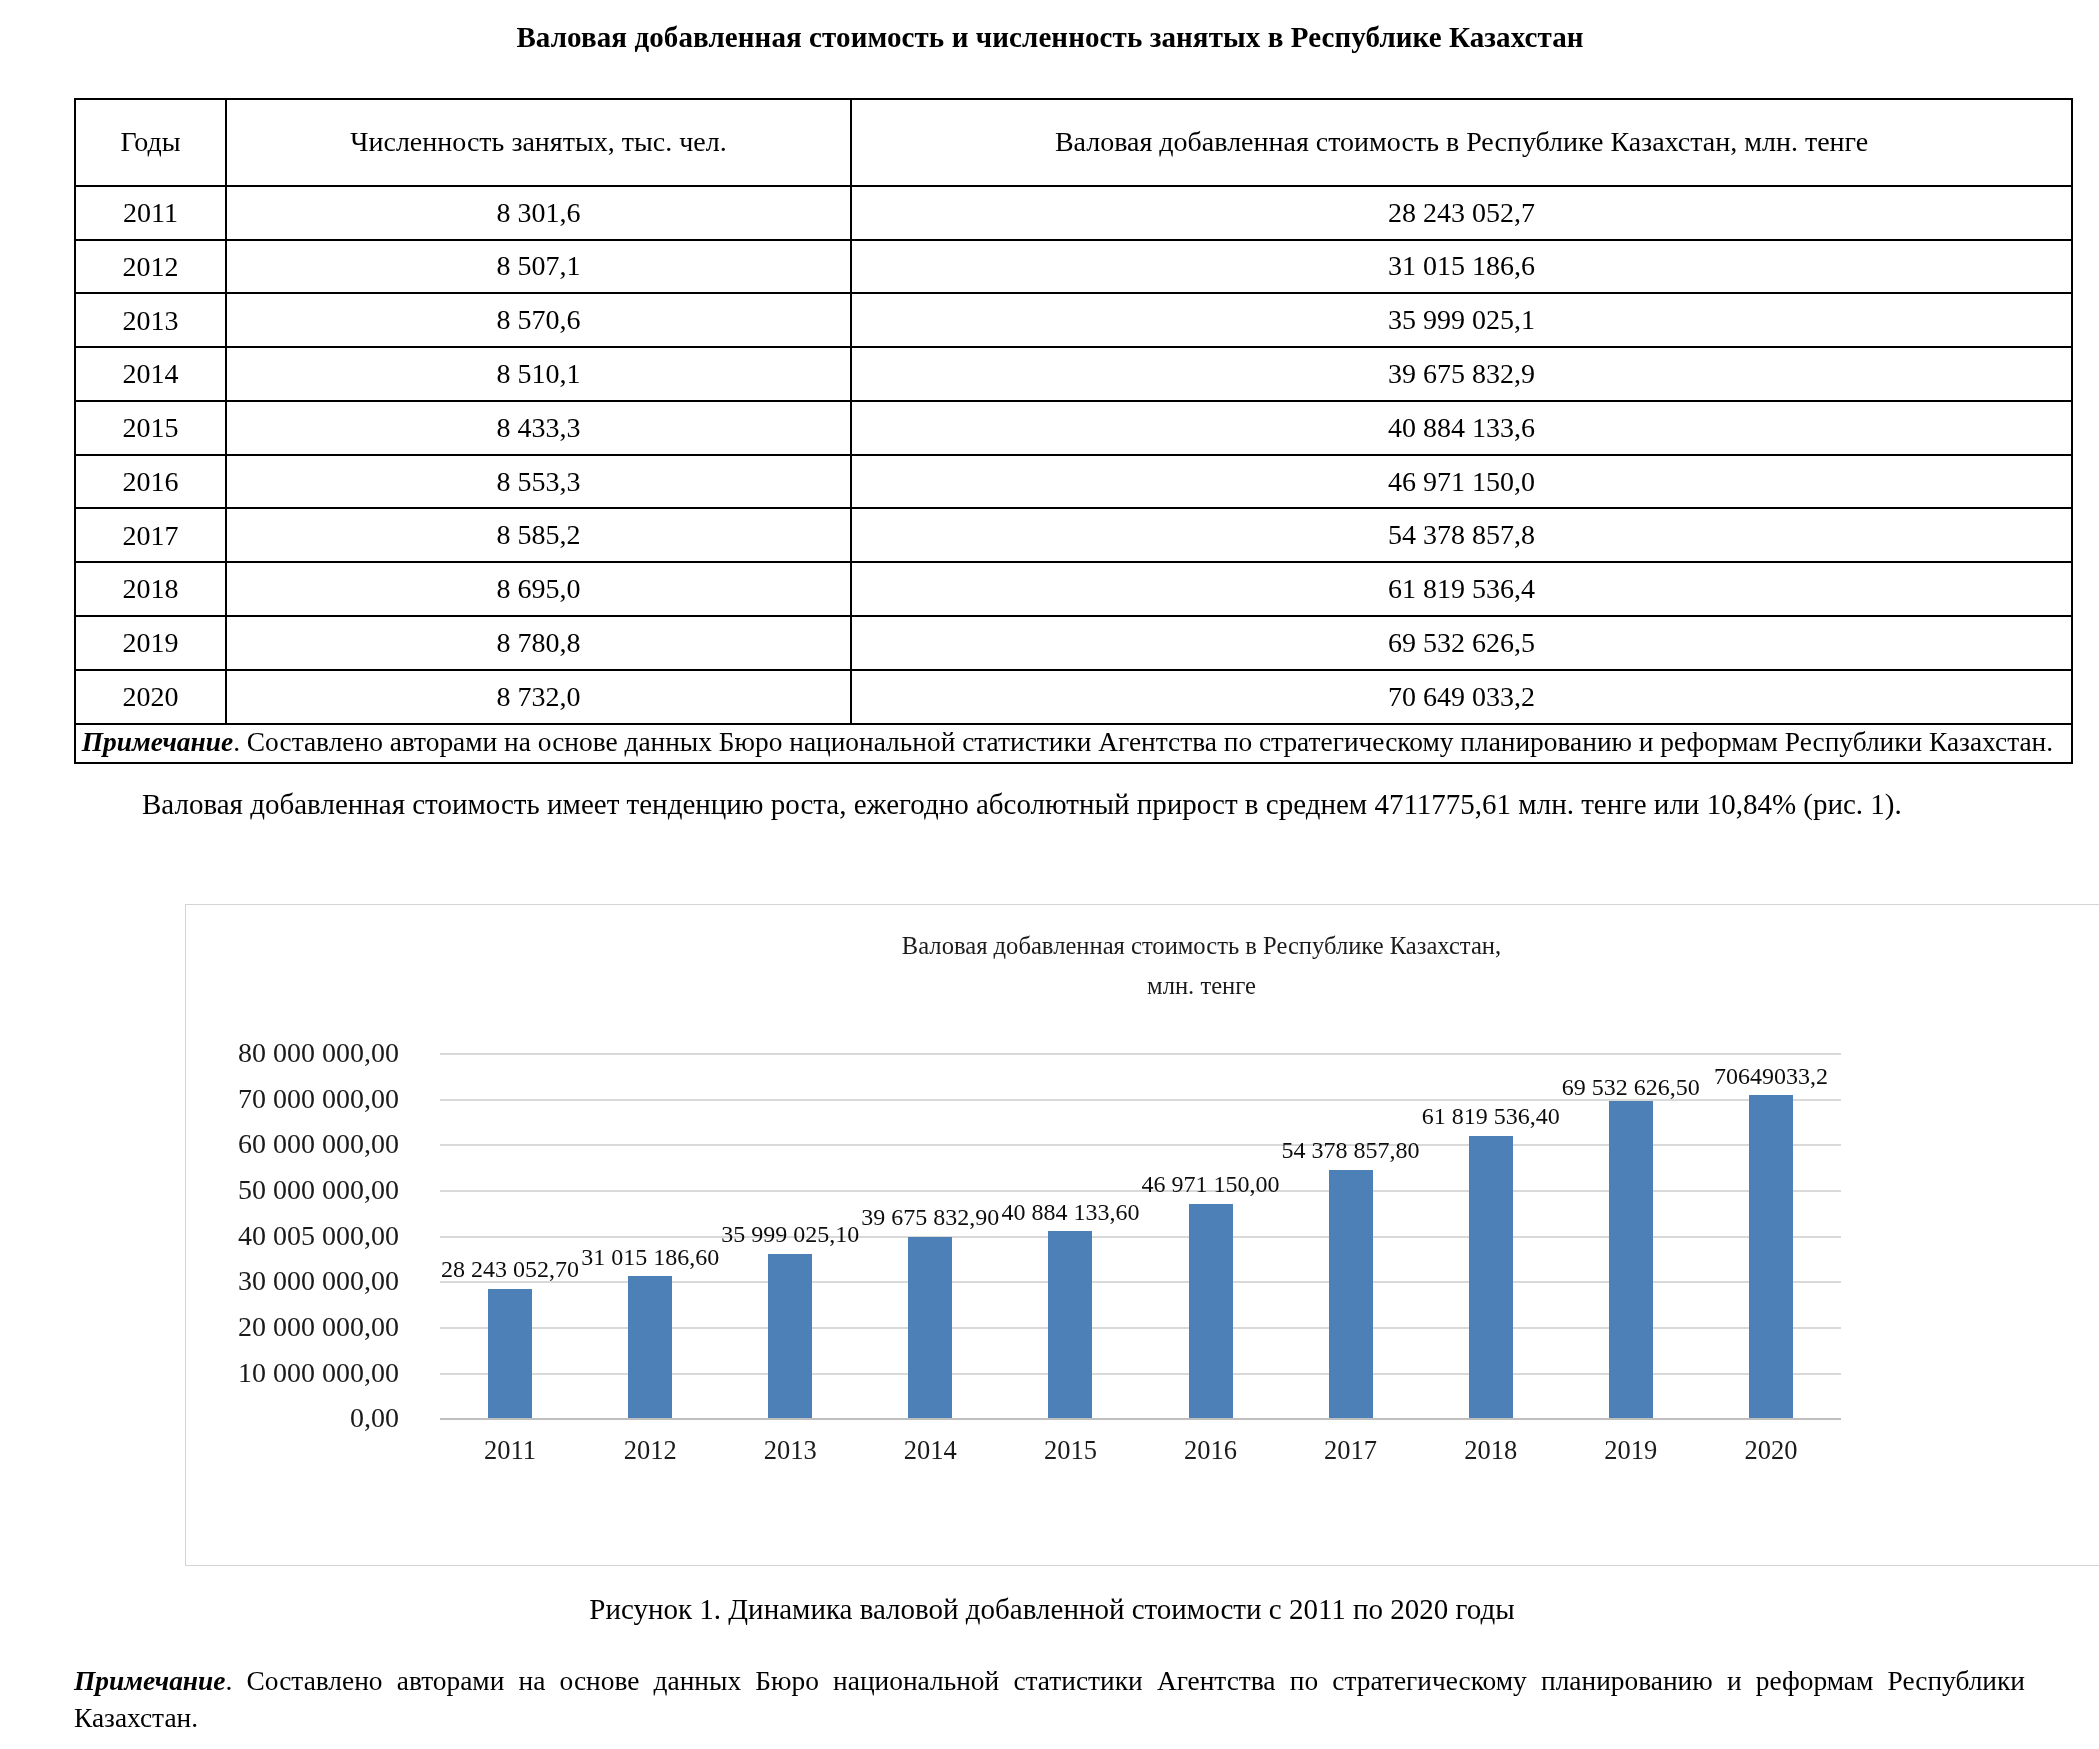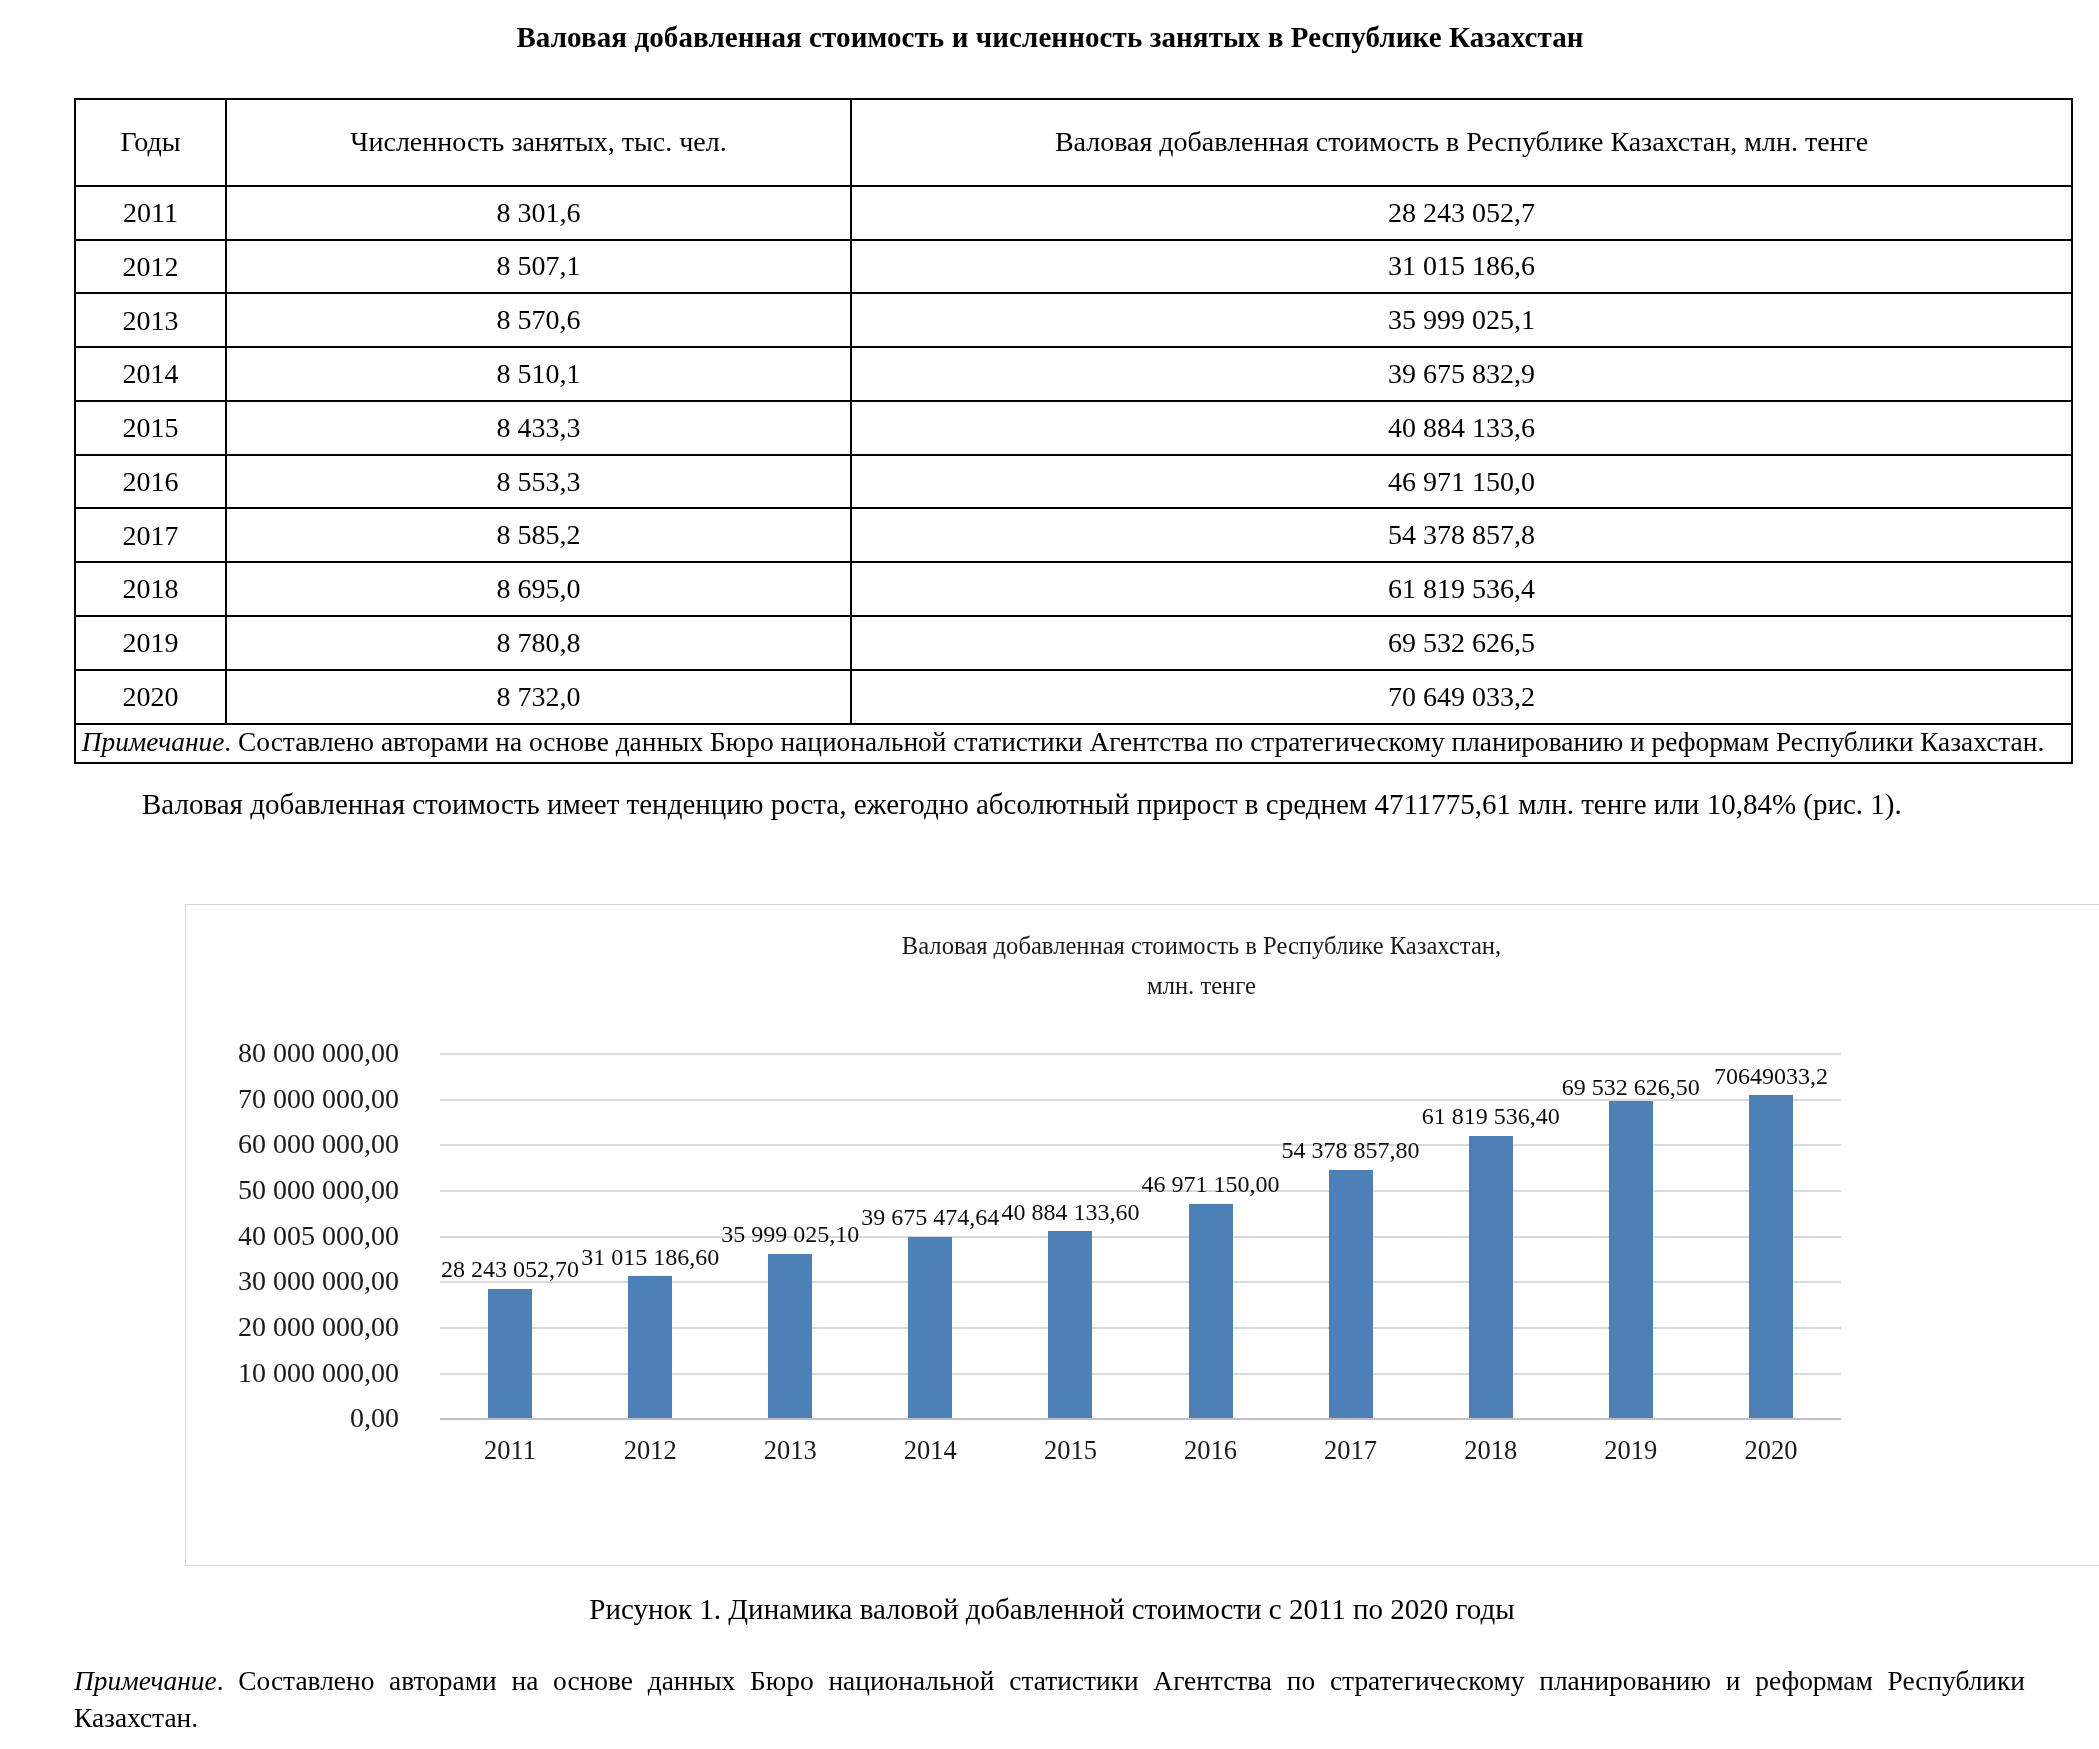--- a/index.html
+++ b/index.html
@@ -75,20 +75,21 @@
     height: 48px;
   }
   td.note-cell {
     text-align: left;
     font-size: 27.4px;
     line-height: 1.24;
     padding: 5.7px 9.5px 7.6px 11.4px;
   }
   .note-em {
     font-style: italic;
+    font-weight: bold;
   }
 
   
   .body-par {
     position: absolute;
     left: 74px;
     top: 784px;
     width: 1951px;
     font-size: 29px;
     line-height: 1.42;
@@ -340,21 +341,21 @@
         <div class="bar-slot">
           <div class="bar" style="height: 142px; background: rgb(78, 128, 184);"></div>
           <div class="bar-label" style="bottom: 147px;">31 015 186,60</div>
         </div>
         <div class="bar-slot">
           <div class="bar" style="height: 164px; background: rgb(78, 128, 184);"></div>
           <div class="bar-label" style="bottom: 170px;">35 999 025,10</div>
         </div>
         <div class="bar-slot">
           <div class="bar" style="height: 181px; background: rgb(78, 128, 184);"></div>
-          <div class="bar-label" style="bottom: 187px;">39 675 474,64</div>
+          <div class="bar-label" style="bottom: 187px;">39 675 832,90</div>
         </div>
         <div class="bar-slot">
           <div class="bar" style="height: 187px; background: rgb(78, 128, 184);"></div>
           <div class="bar-label" style="bottom: 192px;">40 884 133,60</div>
         </div>
         <div class="bar-slot">
           <div class="bar" style="height: 214px; background: rgb(78, 128, 184);"></div>
           <div class="bar-label" style="bottom: 220px;">46 971 150,00</div>
         </div>
         <div class="bar-slot">

